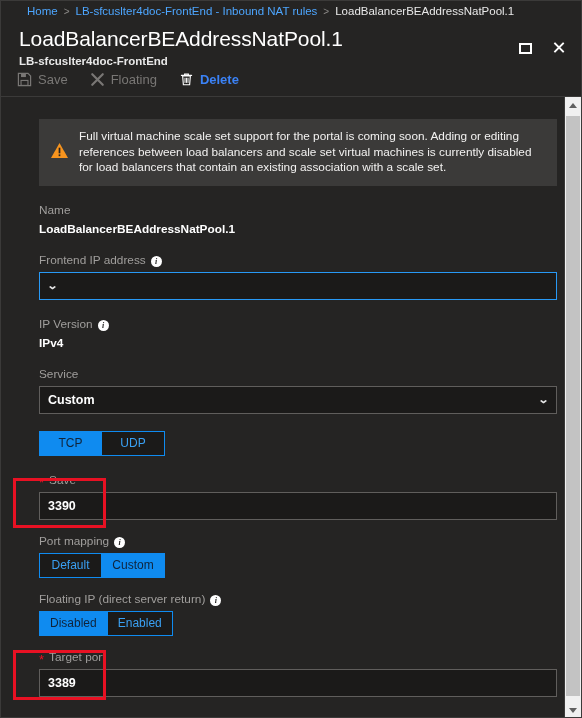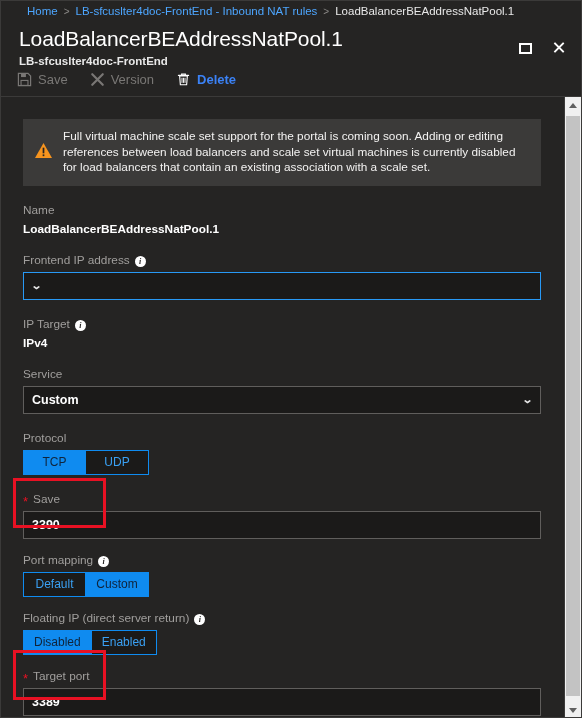--- a/index.html
+++ b/index.html
@@ -118,21 +118,21 @@
   .tb-item.enabled  { color: #3b82f6; font-weight: bold; }
   .tb-icon { display: flex; align-items: center; }
 
   
   .content-wrap {
     position: relative;
     height: 622px;
   }
   .content {
     position: absolute;
-    left: 0; top: 0;
+    left: 16px; top: 0;
     width: 558px;
     height: 622px;
     overflow: hidden;
     padding: 0;
     box-sizing: border-box;
   }
 
   
   .warning {
     display: flex;
@@ -319,21 +319,21 @@
         </svg>
       </span>
       <span>Save</span>
     </div>
     <div class="tb-item disabled">
       <span class="tb-icon">
         <svg width="15" height="15" viewBox="0 0 16 16" aria-hidden="true">
           <path d="M2.4 2.4L13.6 13.6M13.6 2.4L2.4 13.6" stroke="#797775" stroke-width="2.3" stroke-linecap="round"></path>
         </svg>
       </span>
-      <span>Version</span>
+      <span>Floating</span>
     </div>
     <div class="tb-item enabled">
       <span class="tb-icon">
         <svg width="15" height="15" viewBox="0 0 16 16" aria-hidden="true">
           <path d="M2.6 3.6h10.8" stroke="#ffffff" stroke-width="1.3" stroke-linecap="round"></path>
           <path d="M6 3.4V2.2h4v1.2" fill="none" stroke="#ffffff" stroke-width="1.2"></path>
           <path d="M3.9 4.2h8.2l-.75 9.4H4.65z" fill="none" stroke="#ffffff" stroke-width="1.2"></path>
           <path d="M6.4 6.2v5.4M8 6.2v5.4M9.6 6.2v5.4" stroke="#ffffff" stroke-width="1"></path>
         </svg>
       </span>
@@ -371,40 +371,37 @@
             <span>Frontend IP address</span>
             <span class="info-dot">i</span>
           </div>
           <div class="select-box focused">
             <span class="chev">⌄</span>
           </div>
         </div>
 
         <div class="field">
           <div class="flabel">
-            <span>IP Target</span>
+            <span>IP Version</span>
             <span class="info-dot">i</span>
           </div>
           <div class="static-val">IPv4</div>
         </div>
 
         <div class="field">
           <div class="flabel">
             <span>Service</span>
           </div>
           <div class="select-box">
             <span>Custom</span>
             <span class="chev">⌄</span>
           </div>
         </div>
 
         <div class="field">
-          <div class="flabel">
-            <span>Protocol</span>
-          </div>
           <div class="toggle-group">
             <div class="tgl on">TCP</div>
             <div class="tgl off">UDP</div>
           </div>
         </div>
 
         <div class="field">
           <div class="flabel">
             <span class="req-star">*</span>
             <span>Save</span>

